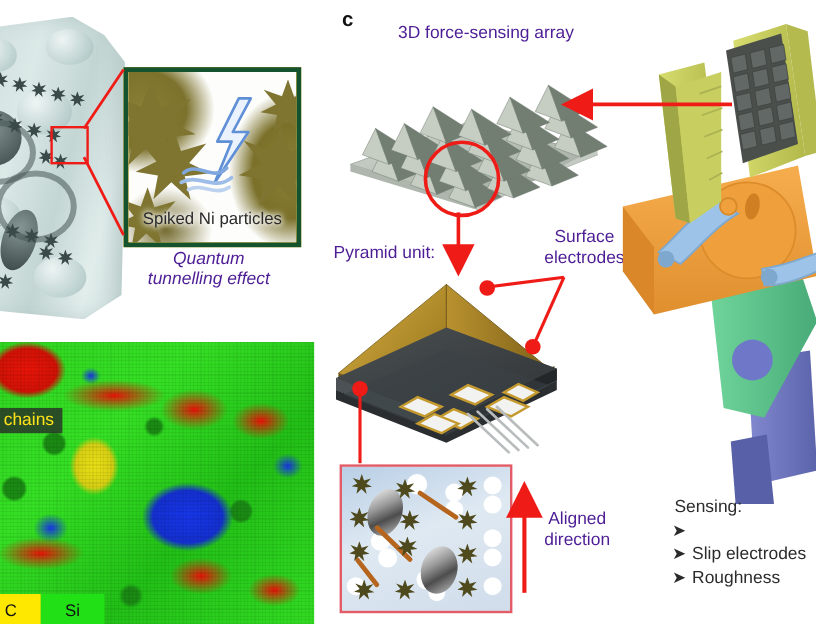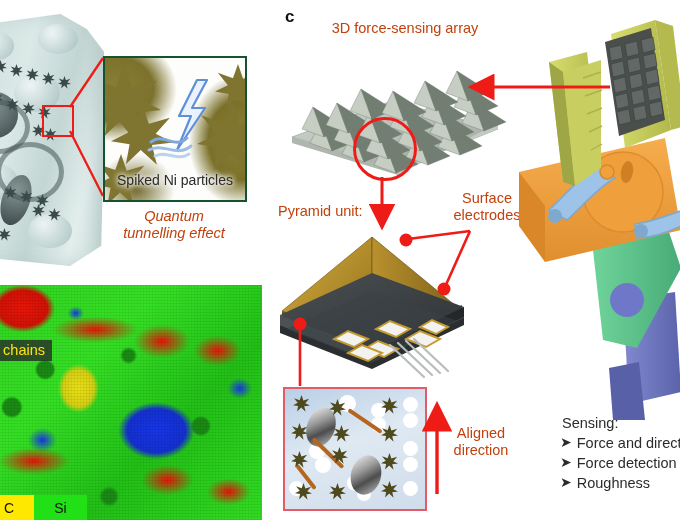--- a/index.html
+++ b/index.html
@@ -1,21 +1,21 @@
 <!DOCTYPE html>
 <html><head>
 <meta charset="utf-8">
 <style>
   html,body{margin:0;padding:0;background:#fff;}
   body{width:680px;height:520px;overflow:hidden;
        font-family:"Liberation Sans",sans-serif;color:#231f20;}
   #fig{position:relative;width:680px;height:520px;background:#fff;}
 
   .abs{position:absolute;}
-  .txt{font-size:14.5px;line-height:1.18;color:#c2410c;text-align:center;white-space:pre-line;}
+  .txt{font-size:14.5px;line-height:1.18;color:#4c1d95;text-align:center;white-space:pre-line;}
   .panel-letter{font-weight:bold;font-size:17px;color:#111;}
 
   
   .composite{left:-14px;top:14px;width:118px;height:252px;overflow:hidden;}
   .comp-body{position:absolute;left:0;top:0;width:120px;height:252px;
     background:linear-gradient(105deg,#cfdfdd 0%,#dbe9e7 28%,#c3d6d4 55%,#e2eeec 78%,#cddedb 100%);
     border-radius:6px 10px 14px 8px;
     clip-path:polygon(0% 4%, 62% 0%, 84% 6%, 100% 16%, 96% 92%, 70% 100%, 6% 97%, 0% 78%);
     box-shadow:inset -10px 0 18px rgba(120,150,150,.35);}
   .comp-cav{position:absolute;border-radius:50%;
@@ -24,21 +24,21 @@
   .comp-dark{position:absolute;border-radius:50%;
     background:radial-gradient(circle at 40% 30%,#7d8e8d,#3d4b4b 75%,#2b3636);
     opacity:.9;}
   .comp-ring{position:absolute;border-radius:50%;border:5px solid rgba(70,85,85,.55);
     background:transparent;}
   .spike{position:absolute;width:13px;height:13px;background:#3a4a49;
     clip-path:polygon(50% 0%,61% 32%,95% 22%,72% 48%,100% 62%,66% 66%,74% 98%,48% 74%,24% 97%,30% 65%,0% 60%,28% 46%,6% 19%,39% 31%);}
 
   
   .zoom-src{left:42px;top:105px;width:28px;height:28px;border:2.5px solid #ef1b16;}
-  .zoom-box{left:103px;top:56px;width:140px;height:142px;border:2px solid #14532d;
+  .zoom-box{left:103px;top:56px;width:140px;height:142px;border:4px solid #14532d;
     overflow:hidden;background:#eab308;}
   .ni-bg{position:absolute;inset:0;
     background:
       radial-gradient(ellipse 70% 60% at 8% 22%, #8a7f34 0%, #7c722d 38%, rgba(255,255,255,0) 62%),
       radial-gradient(ellipse 55% 70% at 96% 58%, #8d8136 0%, #7a7029 40%, rgba(255,255,255,0) 66%),
       radial-gradient(ellipse 40% 35% at 22% 92%, #6f6627 0%, rgba(255,255,255,0) 70%),
       #fdfdfb;}
   .ni-star{position:absolute;background:#7f7530;
     clip-path:polygon(50% 0%,61% 32%,95% 22%,72% 48%,100% 62%,66% 66%,74% 98%,48% 74%,24% 97%,30% 65%,0% 60%,28% 46%,6% 19%,39% 31%);}
   .ni-label{position:absolute;left:0;right:0;bottom:12px;text-align:center;
@@ -488,25 +488,24 @@
     </g>
     <circle cx="300" cy="324" r="6.5" fill="#ef1b16"></circle>
 
     <line x1="437" y1="494" x2="437" y2="406" stroke="#ef1b16" stroke-width="3.4" marker-end="url(#ah)"></line>
   </svg>
 
   <div class="abs sense-list">
     <div class="sense-title">Sensing:</div>
     <div class="sense-item">
       <span class="chev">➤</span>
-      <span>Force and direct</span>
     </div>
     <div class="sense-item">
       <span class="chev">➤</span>
-      <span>Force detection</span>
+      <span>Slip electrodes</span>
     </div>
     <div class="sense-item">
       <span class="chev">➤</span>
       <span>Roughness</span>
     </div>
   </div>
 
 </div>
 
 </body></html>

